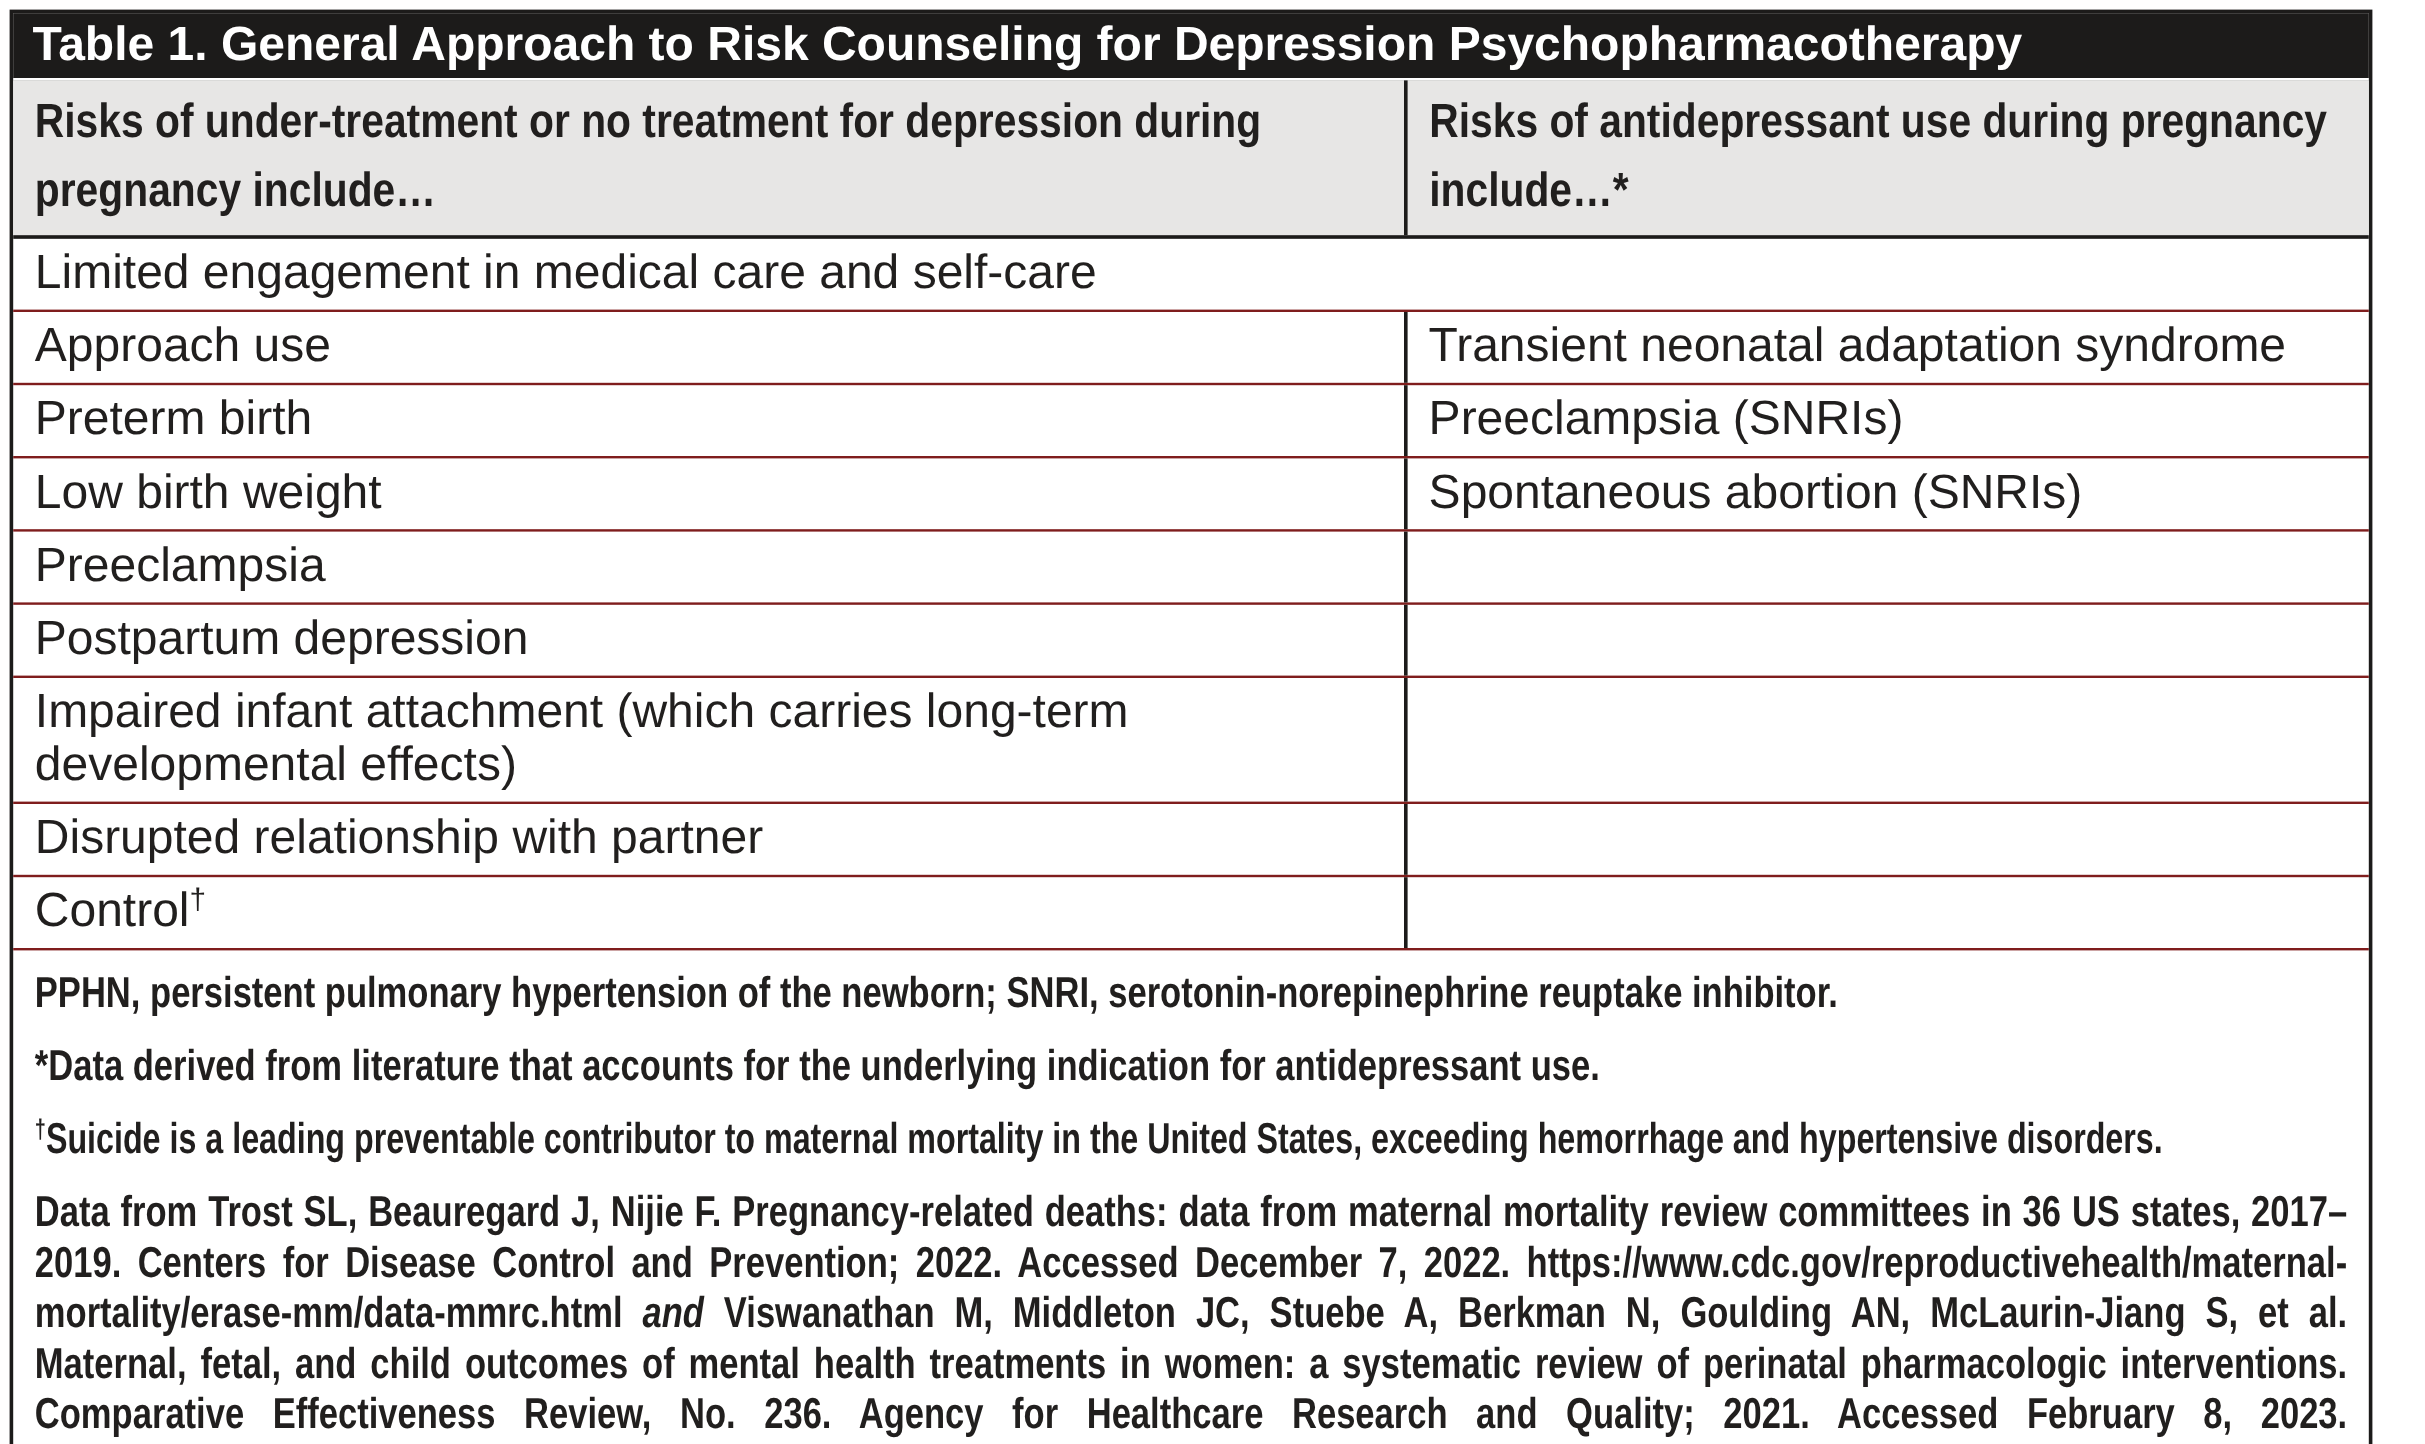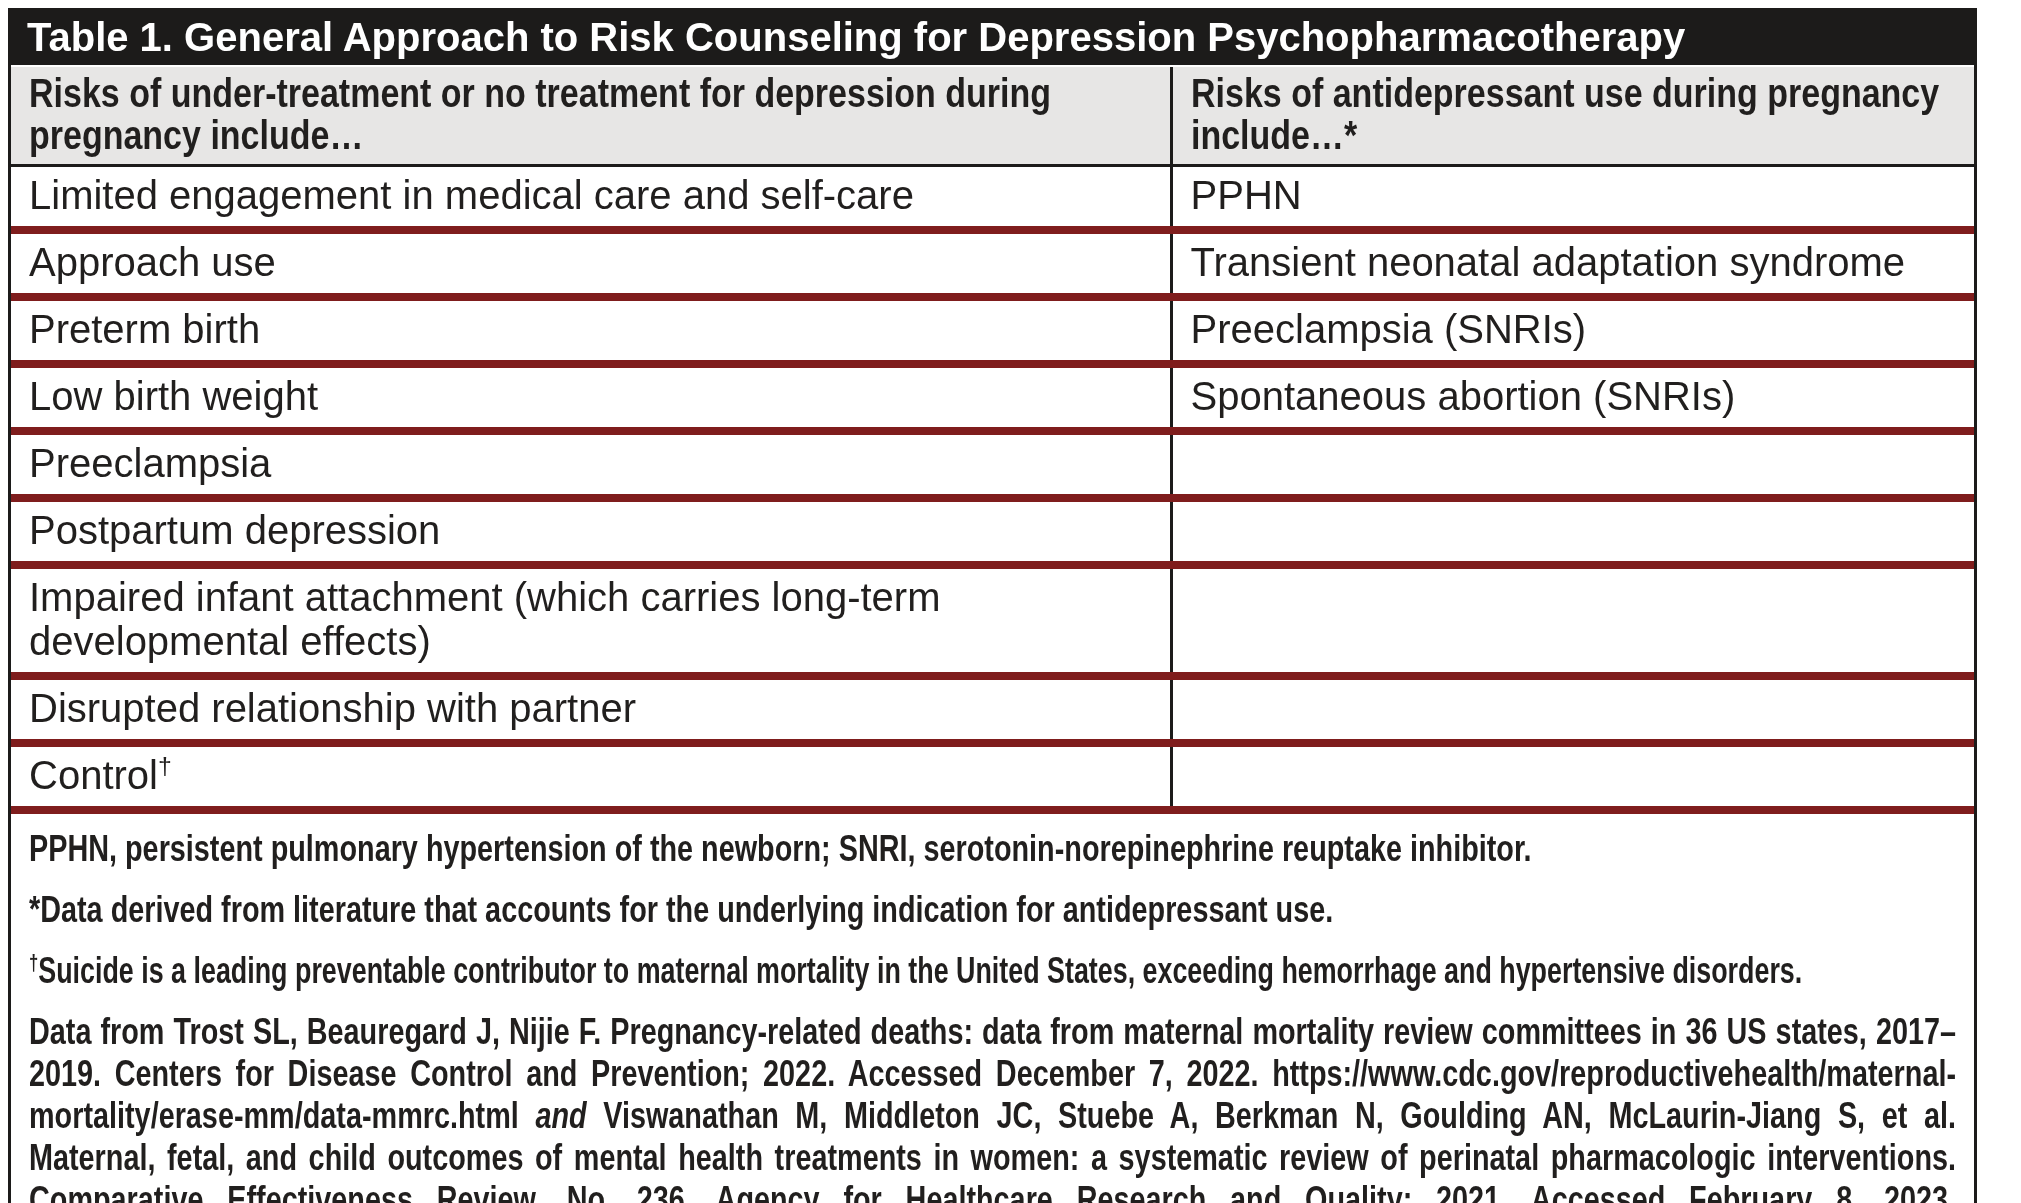--- a/index.html
+++ b/index.html
@@ -28,30 +28,30 @@
     line-height: 44px;
     padding: 4px 16px 6px 16px;
     border-bottom: 2px solid #ffffff;
   }
   .hdr-row {
     display: flex;
     background: #e7e6e5;
     border-bottom: 3px solid #1c1b1a;
     font-weight: bold;
     font-size: 40px;
-    line-height: 42px;
+    line-height: 58px;
     align-items: center;
   }
   .c-left  { width: 58%; box-sizing: border-box; }
   .c-right { width: 42%; box-sizing: border-box; border-left: 3px solid #1c1b1a; margin-left: 48px; }
   .cell { padding: 6px 16px 9px 18px; overflow: hidden; }
   .hdr-row .cell { padding: 5px 16px 8px 18px; }
   .body-row {
     display: flex;
-    border-bottom: 8px solid #7f1d1d;
+    border-bottom: 2px solid #7f1d1d;
     font-size: 40px;
     line-height: 44px;
   }
   
   .squeeze {
     display: block;
     width: 117.6%;
     transform: scaleX(0.85);
     transform-origin: left top;
   }
@@ -94,21 +94,20 @@
     <div class="c-left cell">
       <span class="squeeze">Risks of under-treatment or no treatment for depression during pregnancy include…</span>
     </div>
     <div class="c-right cell">
       <span class="squeeze">Risks of antidepressant use during pregnancy include…*</span>
     </div>
   </div>
 
   <div class="body-row">
     <div class="c-left cell"><span>Limited engagement in medical care and self-care</span></div>
-    <div class="c-right cell"><span>PPHN</span></div>
   </div>
 
   <div class="body-row">
     <div class="c-left cell"><span>Approach use</span></div>
     <div class="c-right cell"><span>Transient neonatal adaptation syndrome</span></div>
   </div>
 
   <div class="body-row">
     <div class="c-left cell"><span>Preterm birth</span></div>
     <div class="c-right cell"><span>Preeclampsia (SNRIs)</span></div>

